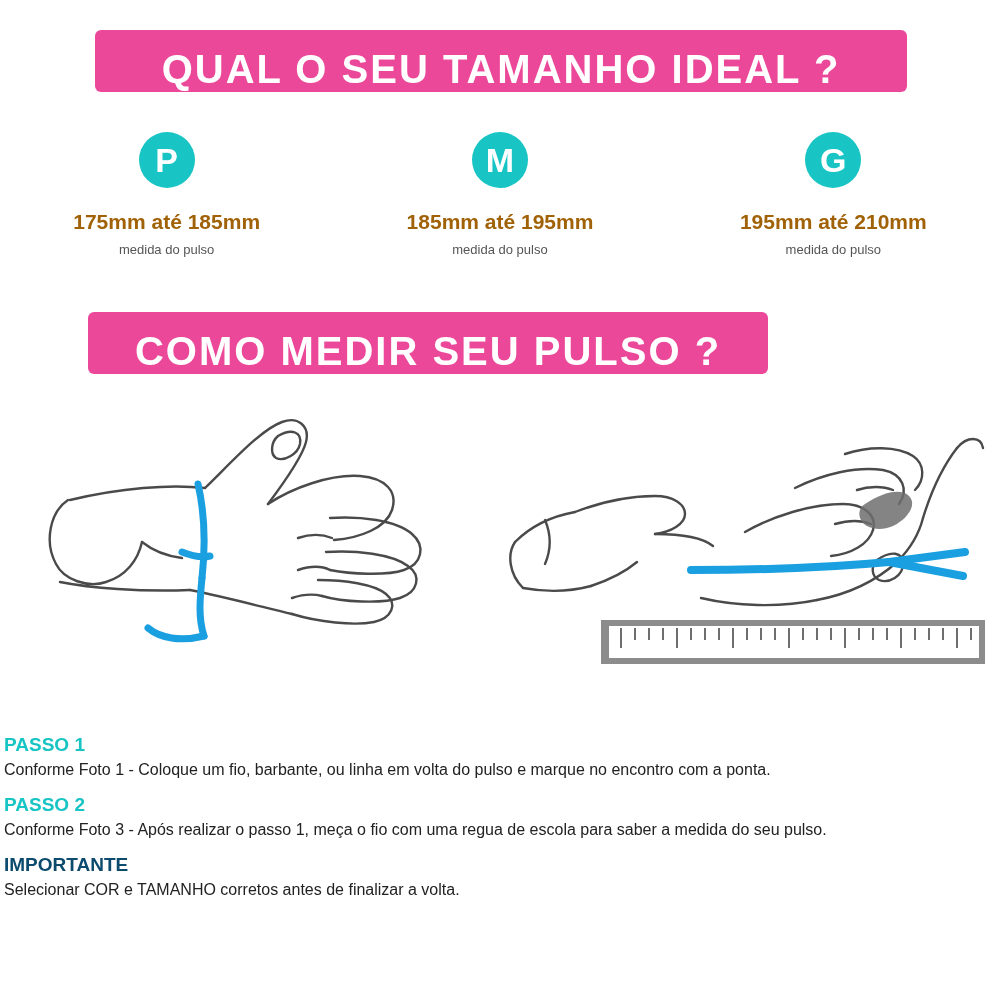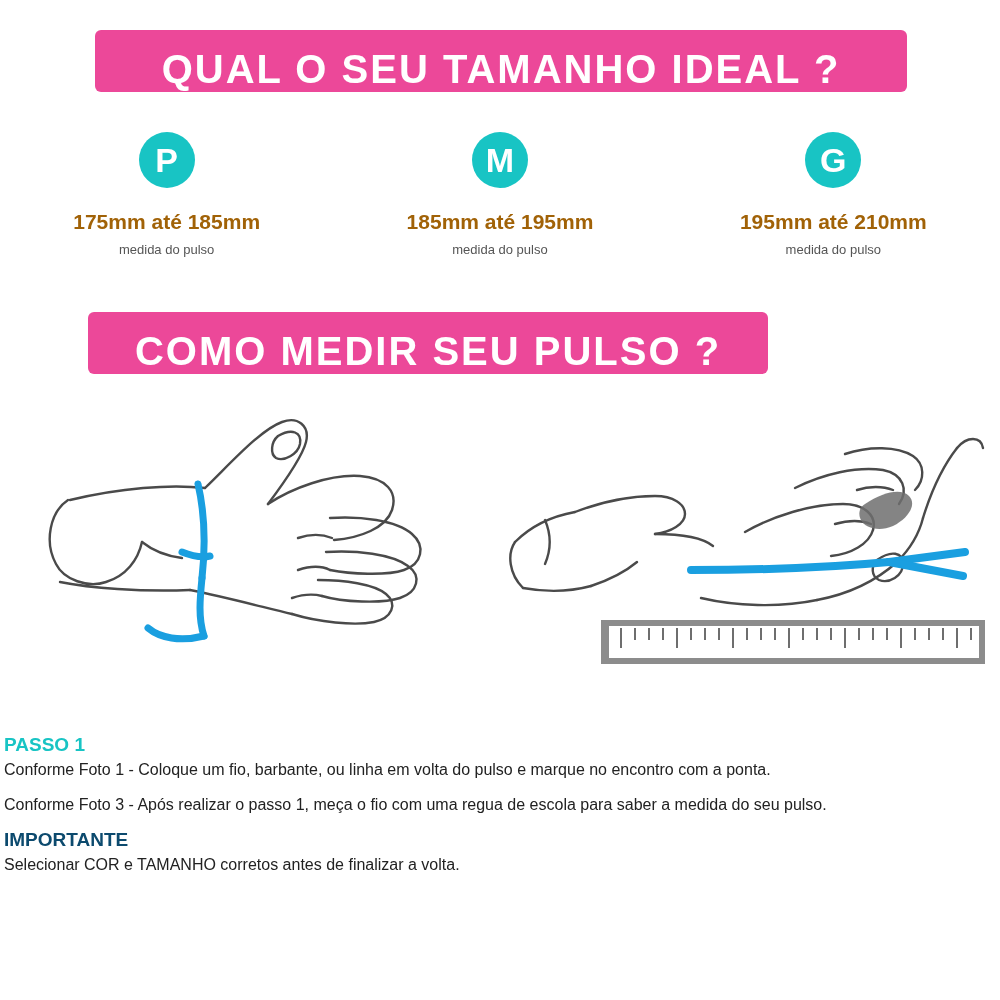--- a/index.html
+++ b/index.html
@@ -264,20 +264,21 @@
         <line x1="466" y1="236" x2="466" y2="248"></line>
       </g>
     </g>
   </svg>
 
   <div class="steps">
 
     <p class="step-head">PASSO 1</p>
     <p class="step-body">Conforme Foto 1 - Coloque um fio, barbante, ou linha em volta do pulso e marque no encontro com a ponta.</p>
 
+    <p class="step-head">PASSO 2</p>
     <p class="step-body">Conforme Foto 3 - Após realizar o passo 1, meça o fio com uma regua de escola para saber a medida do seu pulso.</p>
 
     <p class="step-head warn">IMPORTANTE</p>
     <p class="step-body">Selecionar COR e TAMANHO corretos antes de finalizar a volta.</p>
 
   </div>
 
 </div>
 
 </body></html>

